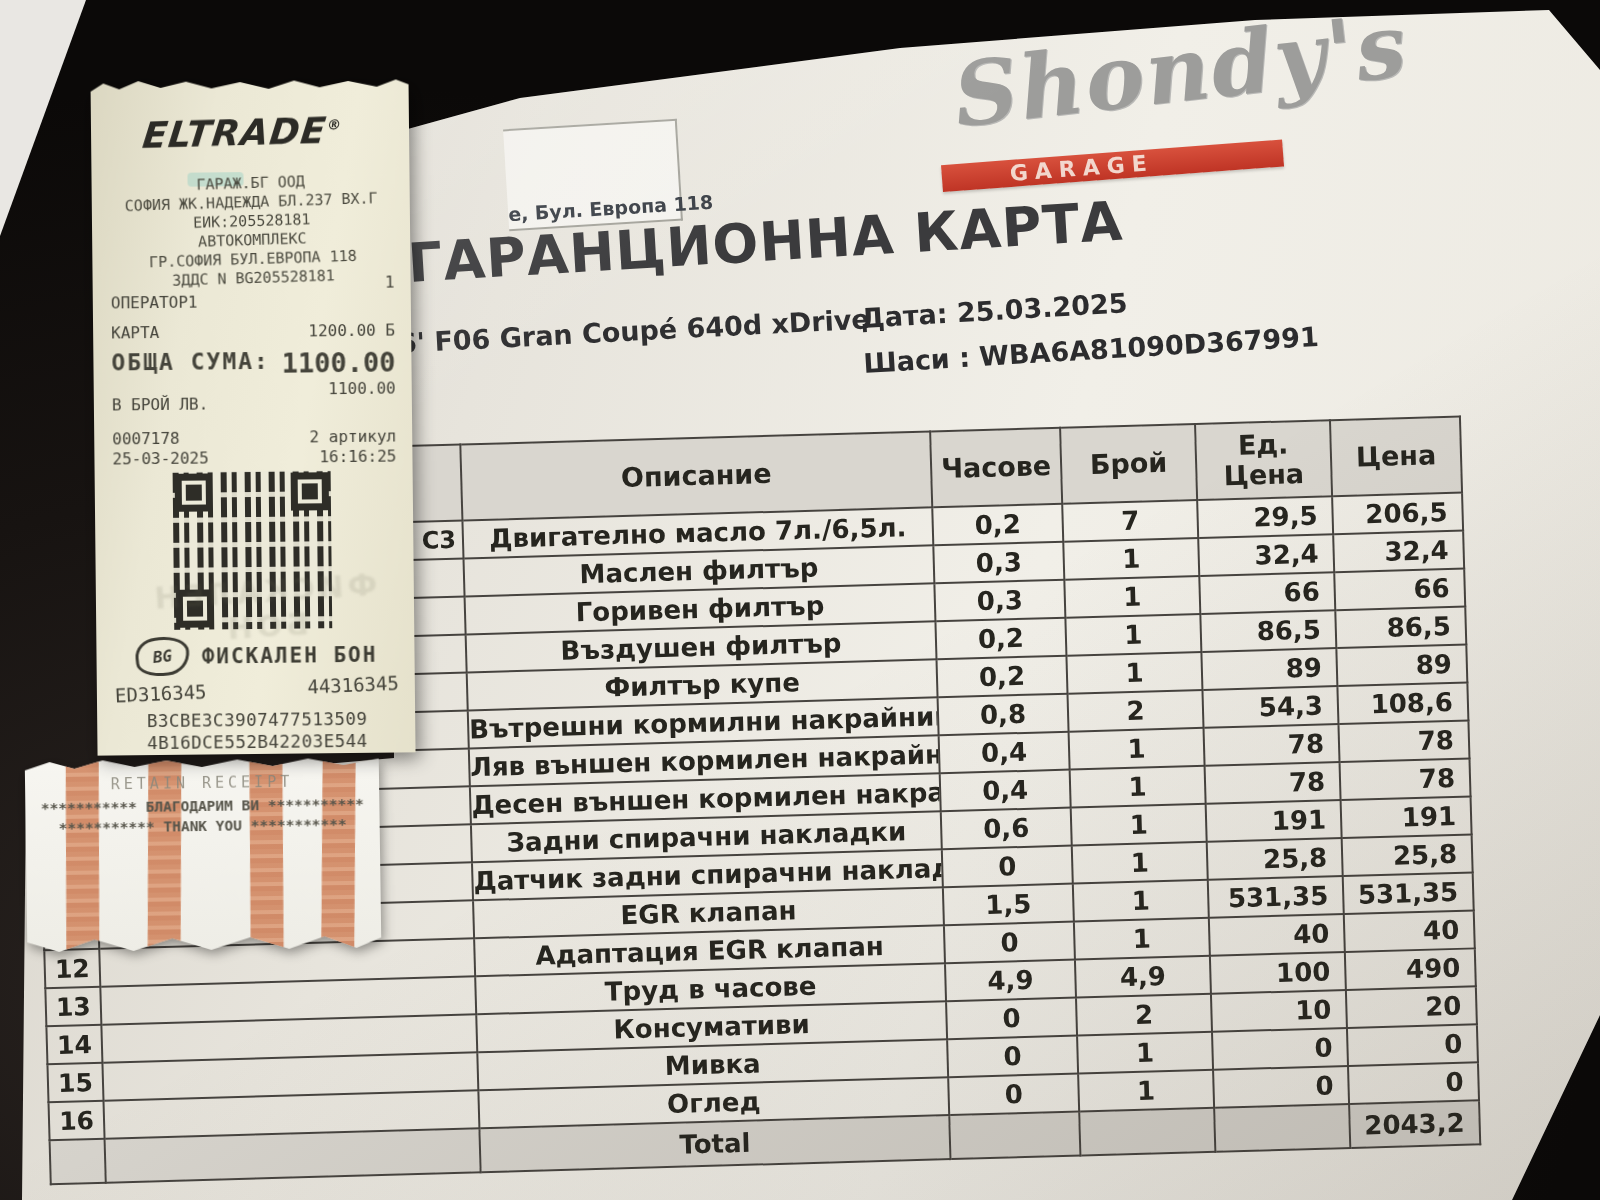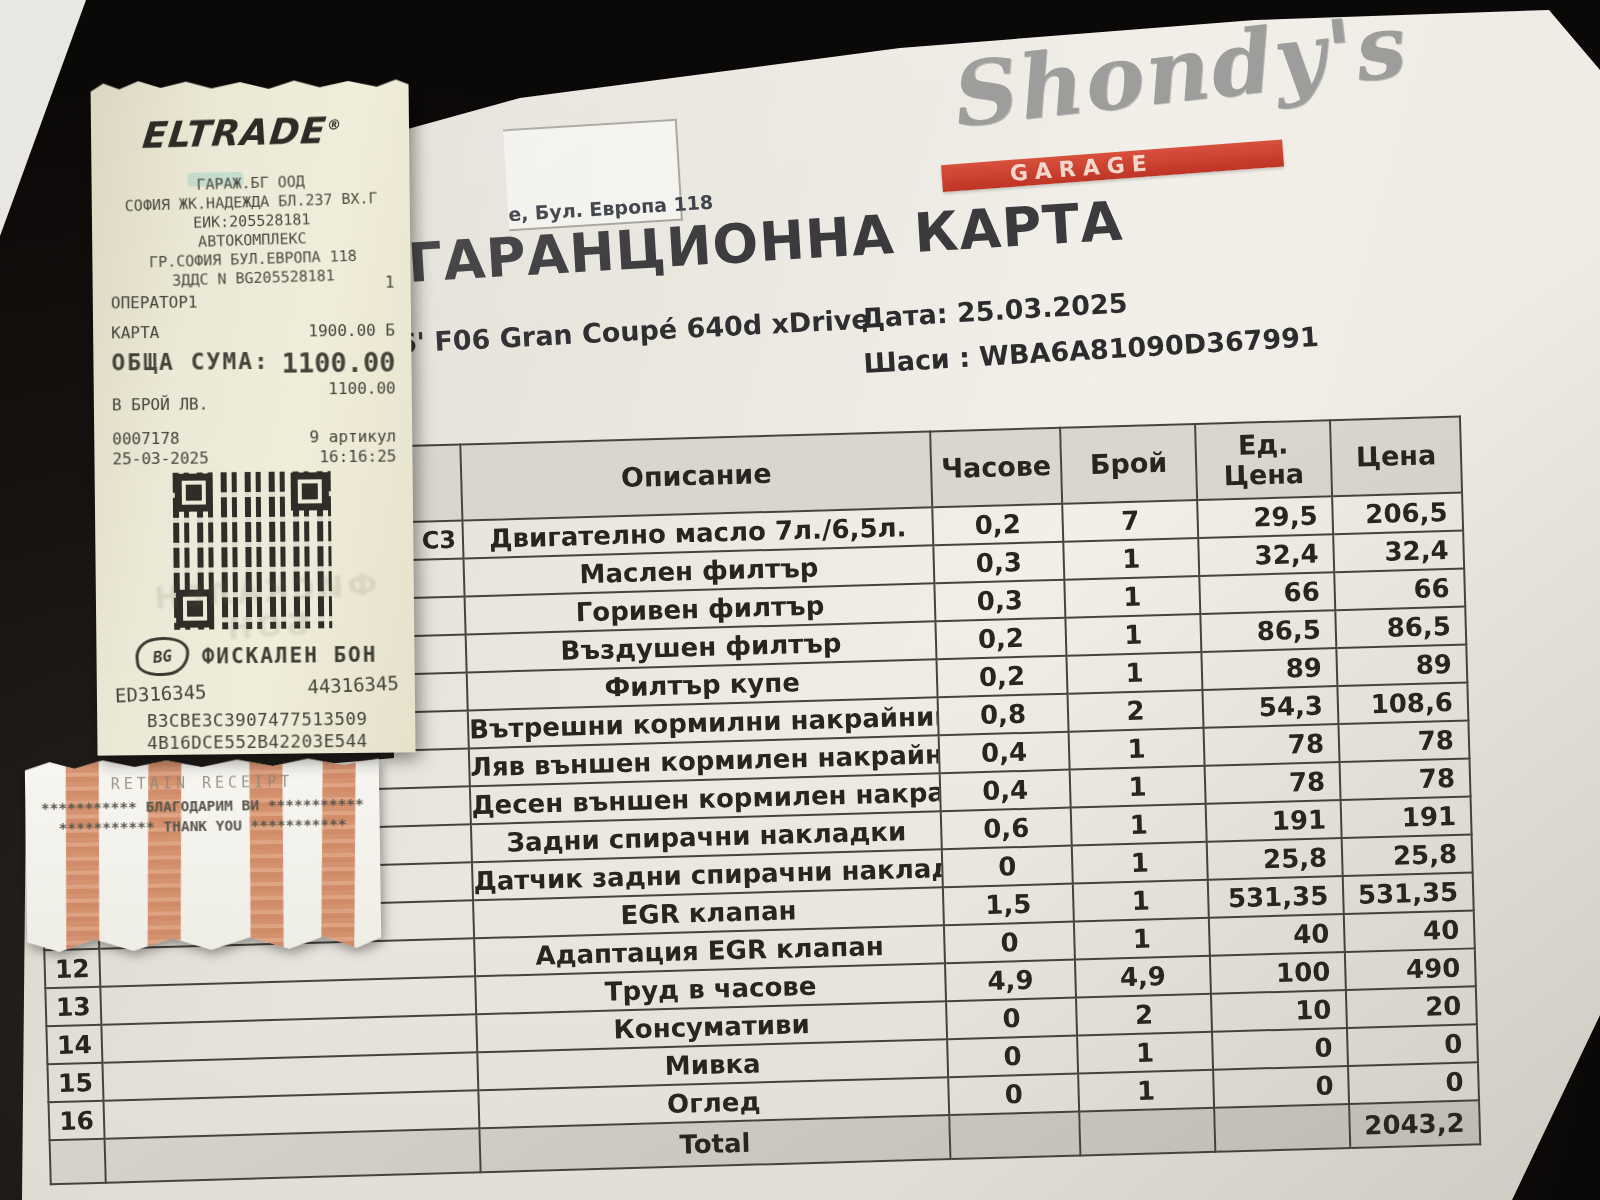--- a/index.html
+++ b/index.html
@@ -309,31 +309,31 @@
         <span style="display:block">СОФИЯ ЖК.НАДЕЖДА БЛ.237 ВХ.Г</span>
         <span style="display:block">ЕИК:205528181</span>
         <span style="display:block">АВТОКОМПЛЕКС</span>
         <span style="display:block">ГР.СОФИЯ БУЛ.ЕВРОПА 118</span>
         <span style="display:block">ЗДДС N BG205528181</span>
       </div>
       <div class="rl" style="top:198px;text-align:right;">1</div>
       <div class="rl" style="top:216px;">ОПЕРАТОР1</div>
       <div class="rl flexr" style="top:246px;">
         <span>КАРТА</span>
-          <span>1900.00 Б</span>
+          <span>1200.00 Б</span>
       </div>
       <div class="rl flexr" style="top:268px;">
         <span style="font-size:23px;font-weight:bold;letter-spacing:2px;">ОБЩА СУМА:</span>
         <span style="font-size:27px;font-weight:bold;transform:translateY(4px);">1100.00</span>
       </div>
       <div class="rl" style="top:304px;text-align:right;">1100.00</div>
       <div class="rl" style="top:318px;">В БРОЙ ЛВ.</div>
       <div class="rl flexr" style="top:352px;">
         <span>0007178</span>
-          <span>9 артикул</span>
+          <span>2 артикул</span>
       </div>
       <div class="rl flexr" style="top:372px;">
         <span>25-03-2025</span>
           <span>16:16:25</span>
       </div>
       <div class="qr">
         <div class="f tl"></div>
           <div class="f tr"></div>
           <div class="f bl"></div>
       </div>

